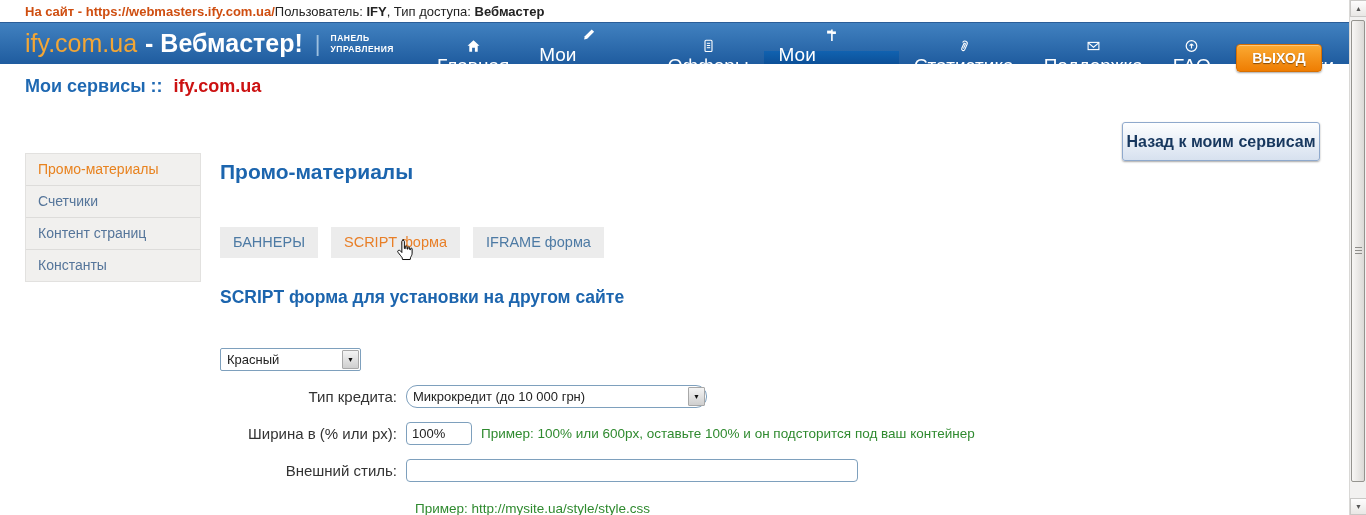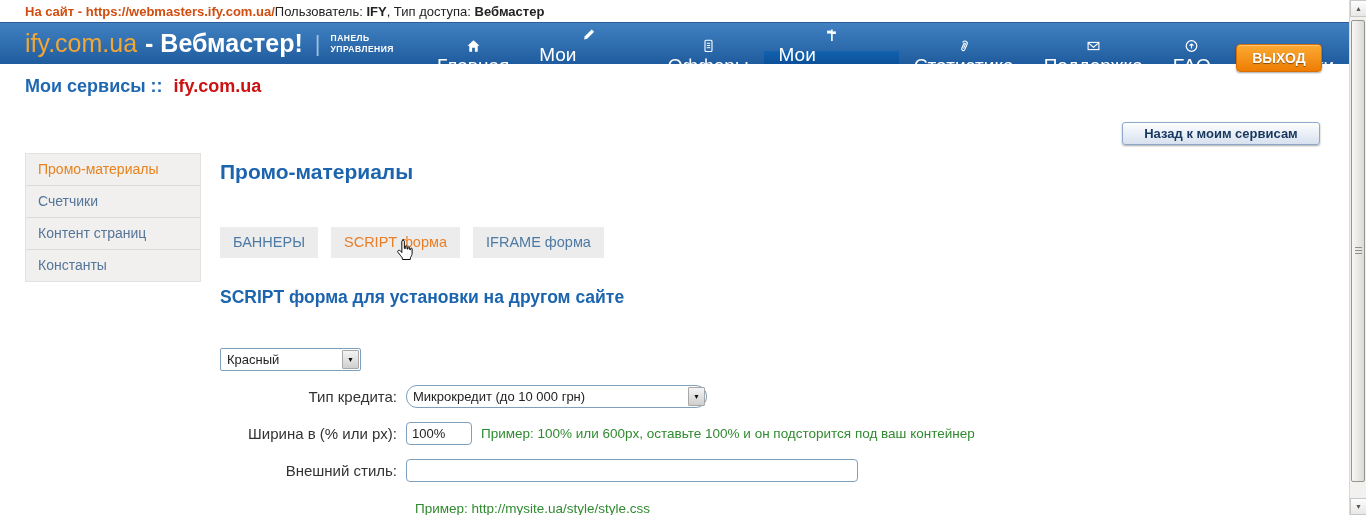--- a/index.html
+++ b/index.html
@@ -33,23 +33,23 @@
             background:linear-gradient(#fbaa33,#ee7d02); border:1px solid #d86f00; border-radius:4px;
             color:#fff; font-weight:bold; font-size:14px; text-shadow:0 1px 1px rgba(0,0,0,.45);
             box-shadow:0 1px 2px rgba(0,0,0,.35), inset 0 1px 0 rgba(255,255,255,.35); cursor:pointer;margin-top:14px; }
 
   
   .breadcrumb { position:absolute; left:25px; top:76px; font-size:18px; font-weight:bold; }
   .bc-section { color:#1e68b2; }
   .bc-site { color:#cc1212; margin-left:6px; }
 
   
-  .back-btn { position:absolute; right:46px; top:122px; width:198px; height:23px;
+  .back-btn { position:absolute; right:46px; top:122px; width:198px; height:39px;
               background:linear-gradient(#fdfeff,#d7e1ef); border:1px solid #8fa9cc; border-radius:3px;
-              color:#17375e; font-weight:bold; font-size:13px; cursor:pointer;
+              color:#17375e; font-weight:bold; font-size:16px; cursor:pointer;
               box-shadow:0 1px 2px rgba(0,0,0,.35); }
 
   
   .sidebar { position:absolute; left:25px; top:153px; width:176px; background:#f1f0ee; border:1px solid #e2e1df; }
   .side-item { display:block; padding:7px 12px 8px; font-size:14px; color:#55759a; text-decoration:none;
                border-bottom:1px solid #dddcda; cursor:pointer; }
   .side-item:last-child { border-bottom:none; }
   .side-item.active { color:#e8821e; }
 
   

